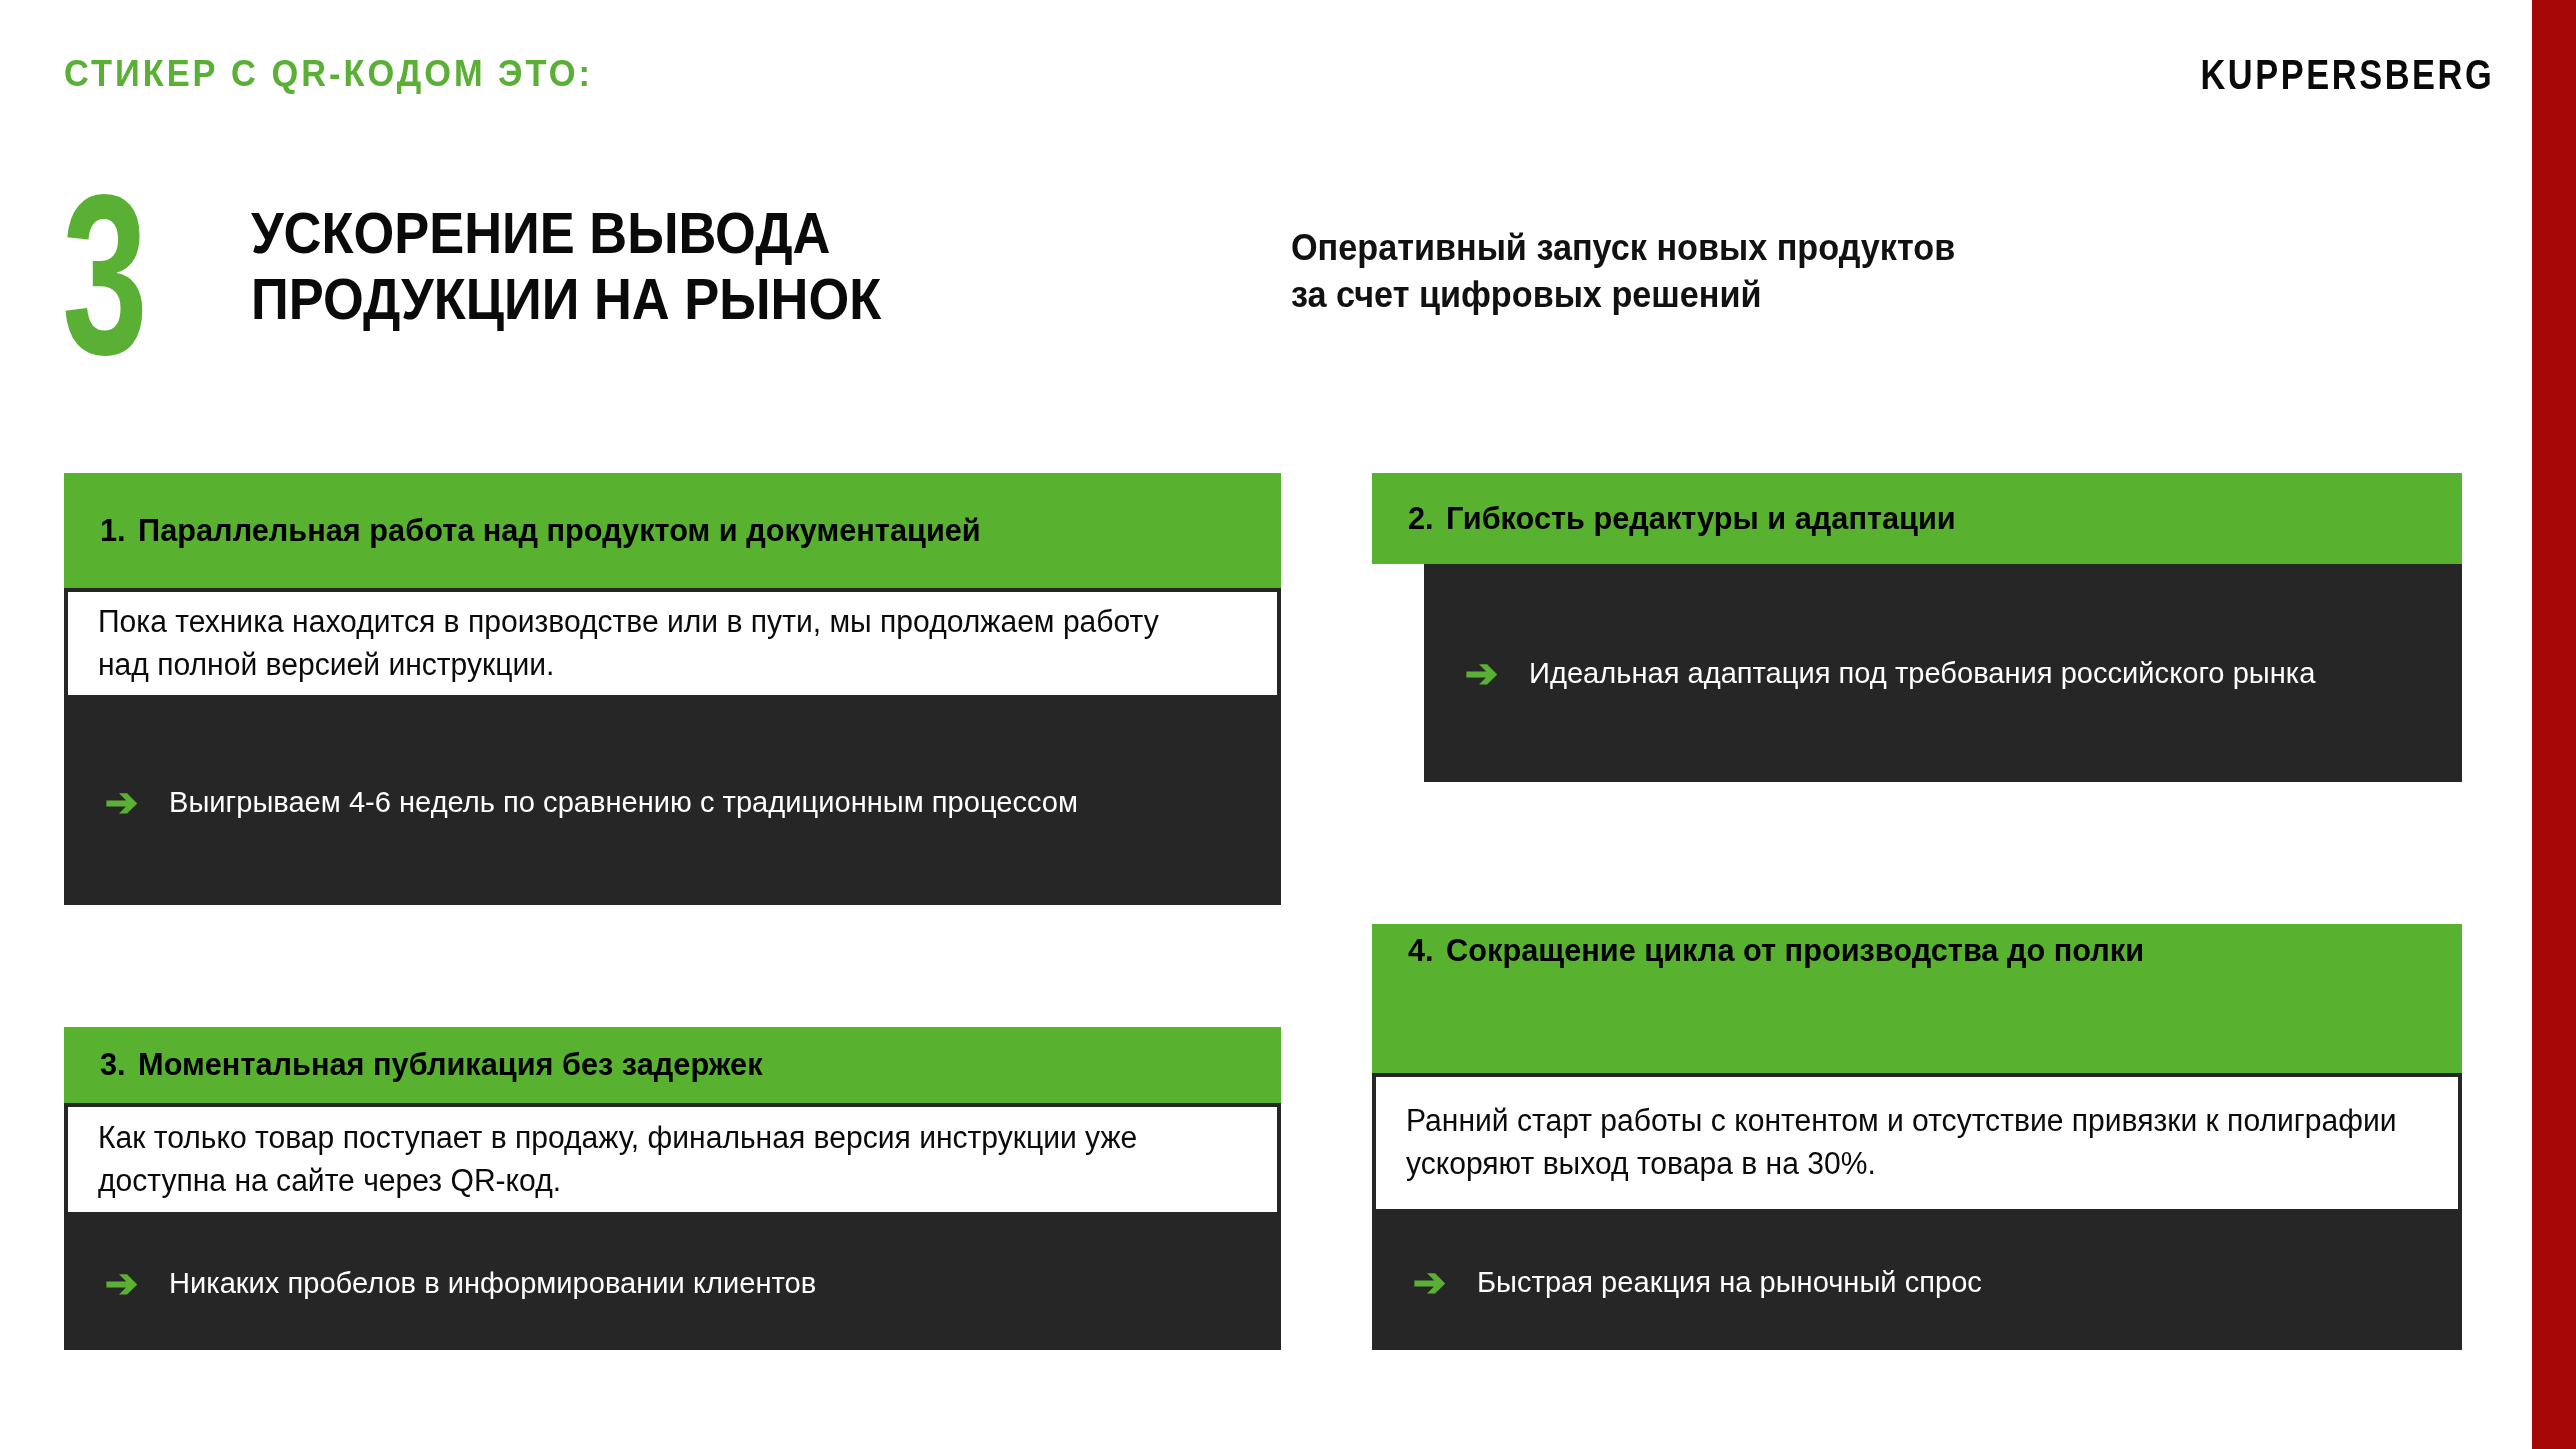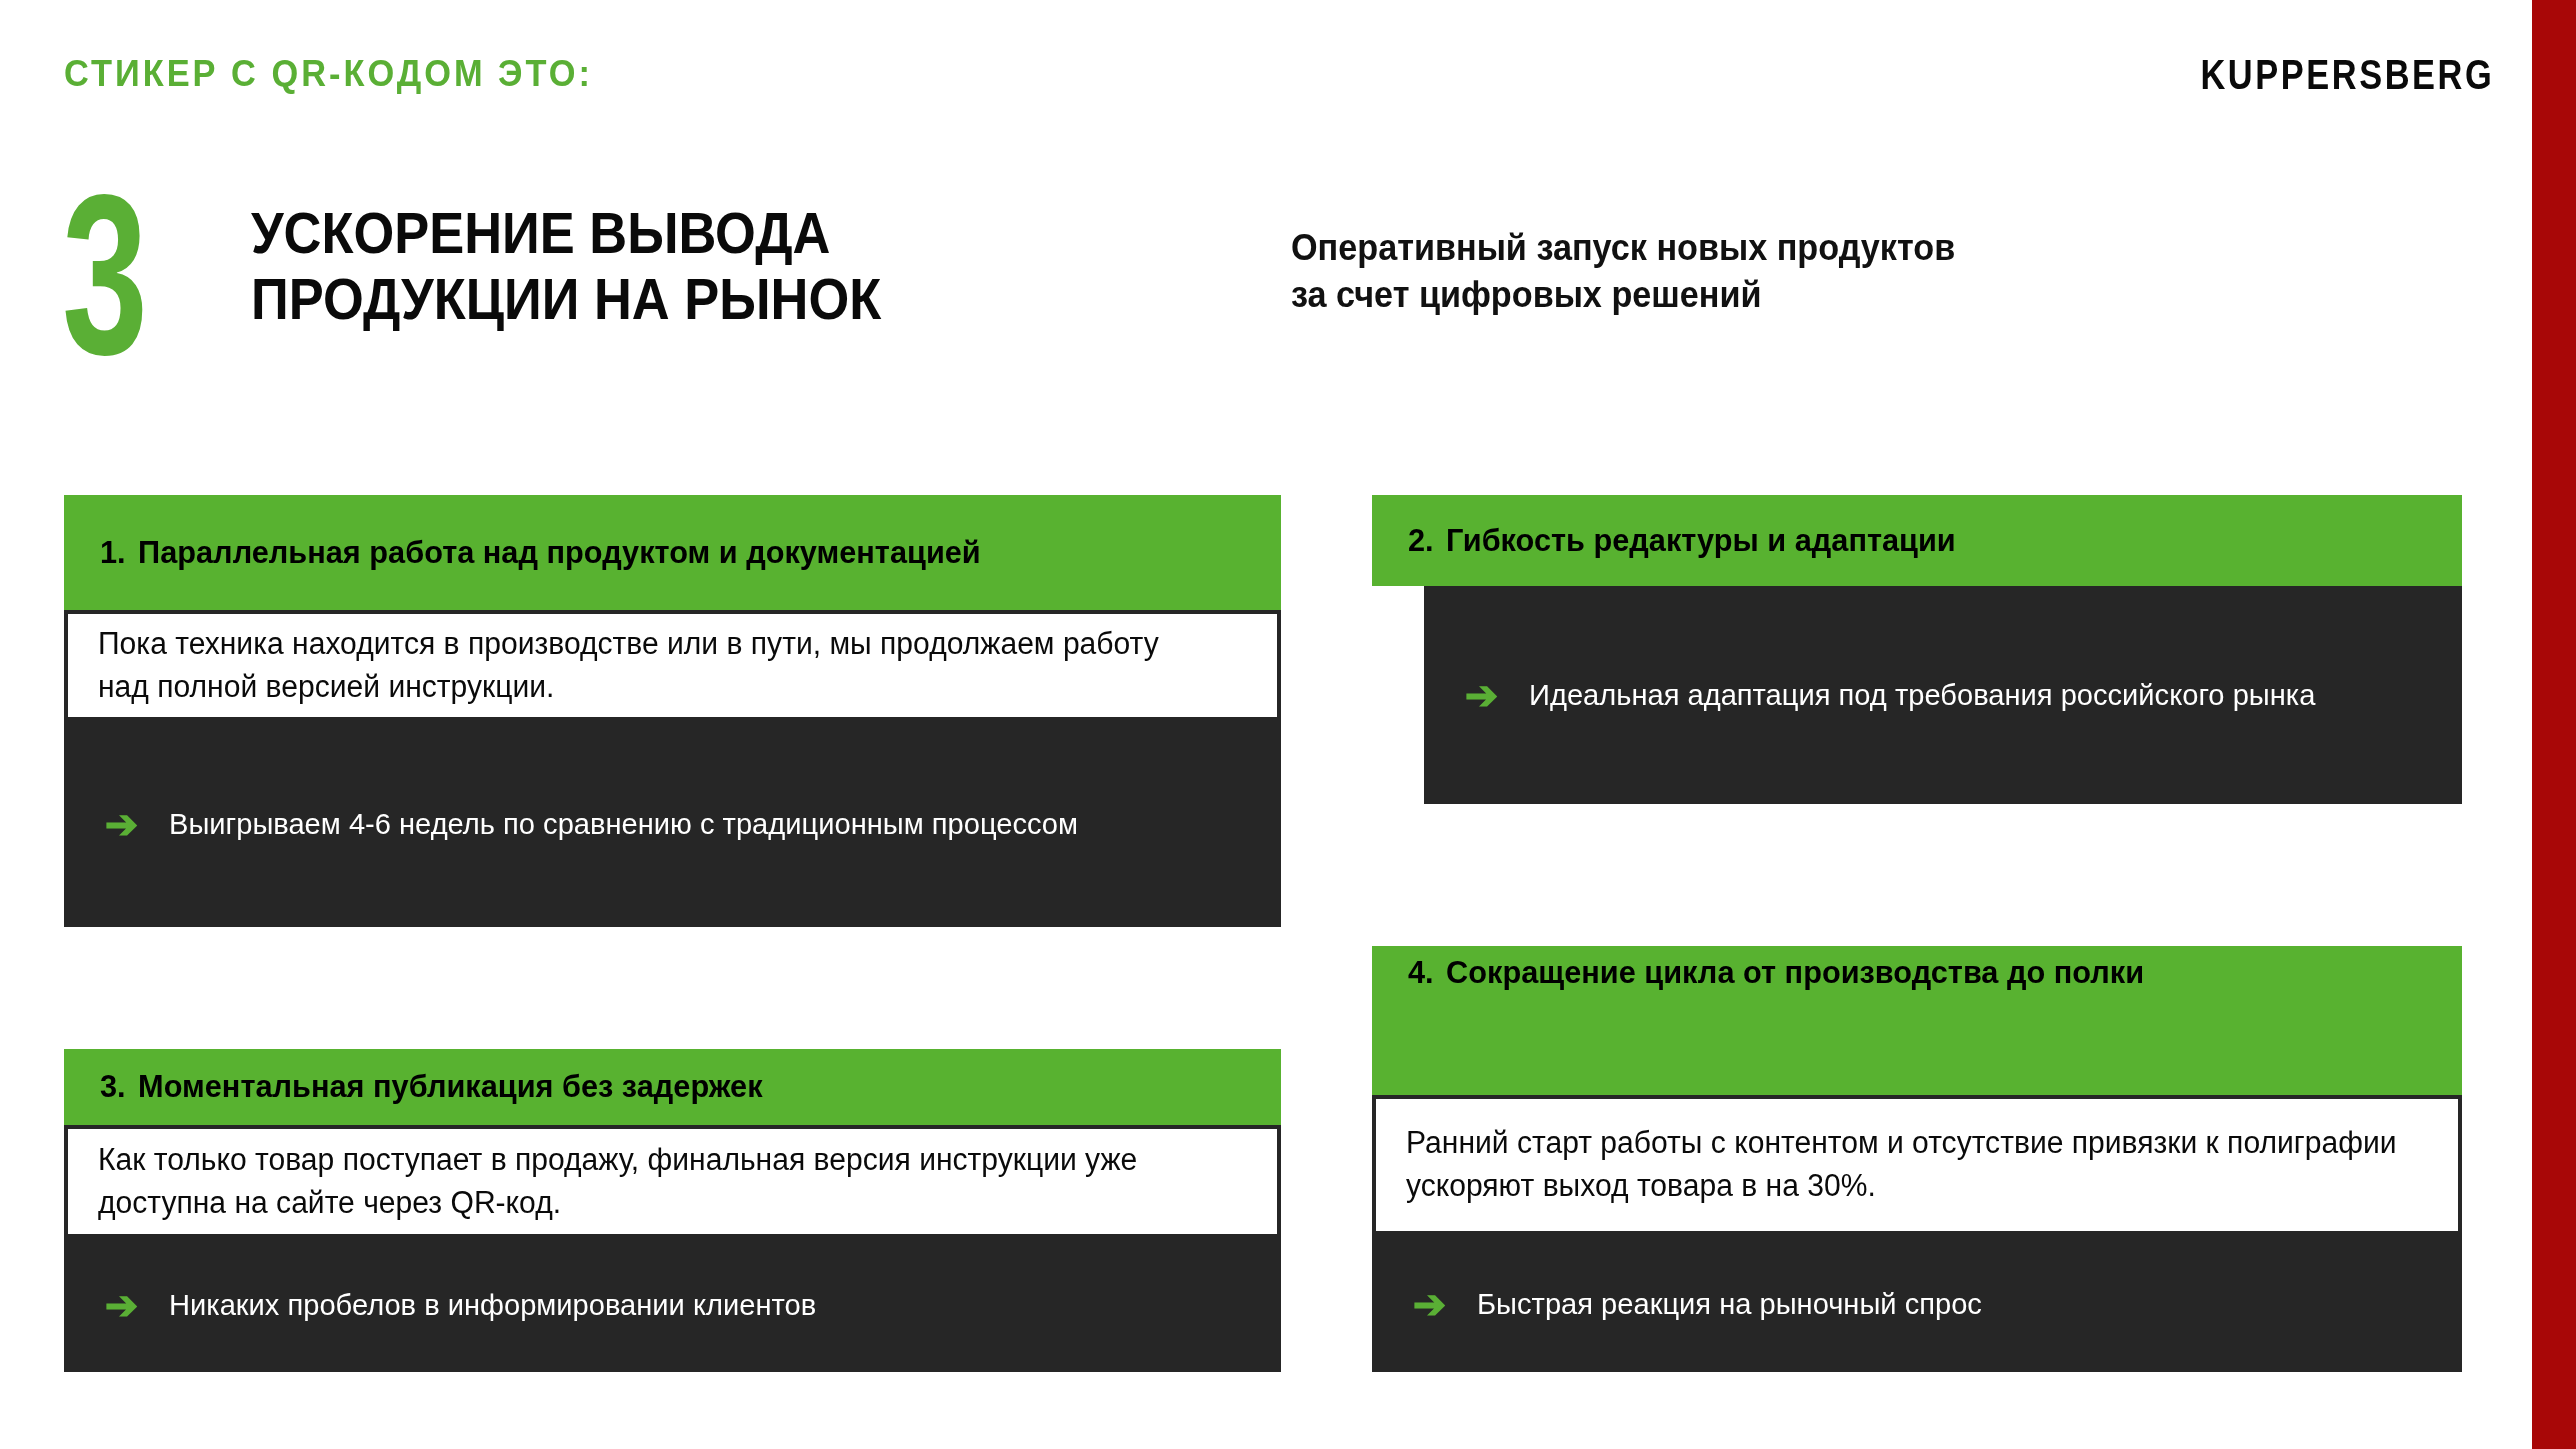--- a/index.html
+++ b/index.html
@@ -92,21 +92,21 @@
     width: 837px;
     font-size: 36px;
     line-height: 1.30;
     font-weight: 700;
     color: #111111;
     transform: scaleX(0.95);
     transform-origin: left top;
   }
 
   
-  .card { position: absolute; margin-top: 22px; }
+  .card { position: absolute; }
 
   .card-header {
     background: #58b230;
     color: #000000;
     font-size: 32px;
     line-height: 1.30;
     font-weight: 700;
     display: flex;
     align-items: center;
     padding: 10.3px 31px 10.3px 36px;

